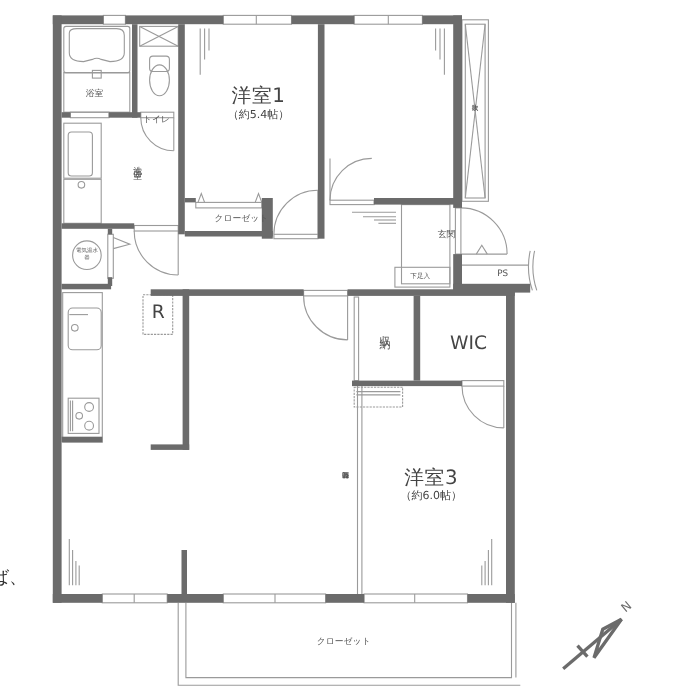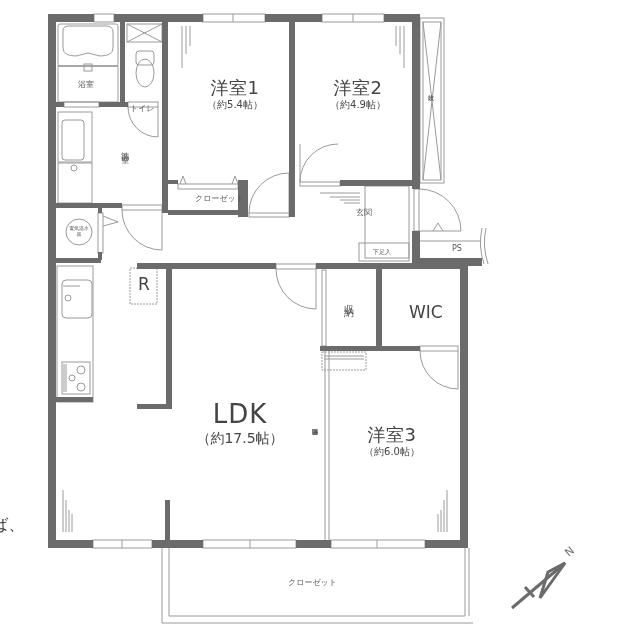--- a/index.html
+++ b/index.html
@@ -201,39 +201,31 @@
 
   <div class="label small" style="left:78px;top:80px">浴室</div>
   <div class="label small" style="left:130px;top:104px">トイレ</div>
   <div class="label small vert" style="left:120px;top:145px;letter-spacing:2px">洗面室</div>
   <div class="label tiny" style="left:67px;top:226px;width:24px;white-space:normal;font-size:5px">電気温水器</div>
 
   <div class="label" style="left:195px;top:78px;width:80px">
     <div class="room-name">洋室1</div>
     <div class="room-area">（約5.4帖）</div>
   </div>
-  <div class="label" style="left:318px;top:78px;width:80px">
-    <div class="room-name">洋室2</div>
-    <div class="room-area">（約4.9帖）</div>
-  </div>
 
   <div class="label small" style="left:195px;top:194px">クローゼット</div>
   <div class="label tiny vert" style="left:427px;top:90px">吹抜</div>
-  <div class="label small" style="left:356px;top:208px">玄関</div>
+  <div class="label small" style="left:398px;top:208px">玄関</div>
   <div class="label tiny" style="left:373px;top:249px">下足入</div>
   <div class="label small" style="left:452px;top:244px">PS</div>
 
   <div class="label small vert" style="left:343px;top:296px;font-size:10px;letter-spacing:3px">収納</div>
   <div class="label" style="left:409px;top:303px;font-size:17px">WIC</div>
   <div class="label" style="left:138px;top:275px;font-size:17px">R</div>
 
-  <div class="label" style="left:190px;top:400px;width:100px">
-    <div class="big">LDK</div>
-    <div class="room-area" style="font-size:14px">（約17.5帖）</div>
-  </div>
   <div class="label" style="left:352px;top:425px;width:80px">
     <div class="room-name">洋室3</div>
     <div class="room-area">（約6.0帖）</div>
   </div>
   <div class="label tiny vert" style="left:312px;top:440px;transform:rotate(180deg)">可動間仕切</div>
 
   <div class="label small" style="left:288px;top:578px">クローゼット</div>
   <div class="label" style="left:566px;top:546px;font-size:11px;color:#6b6b6b;transform:rotate(-40deg)">N</div>
 
   <div class="cut-text">ば、</div>

